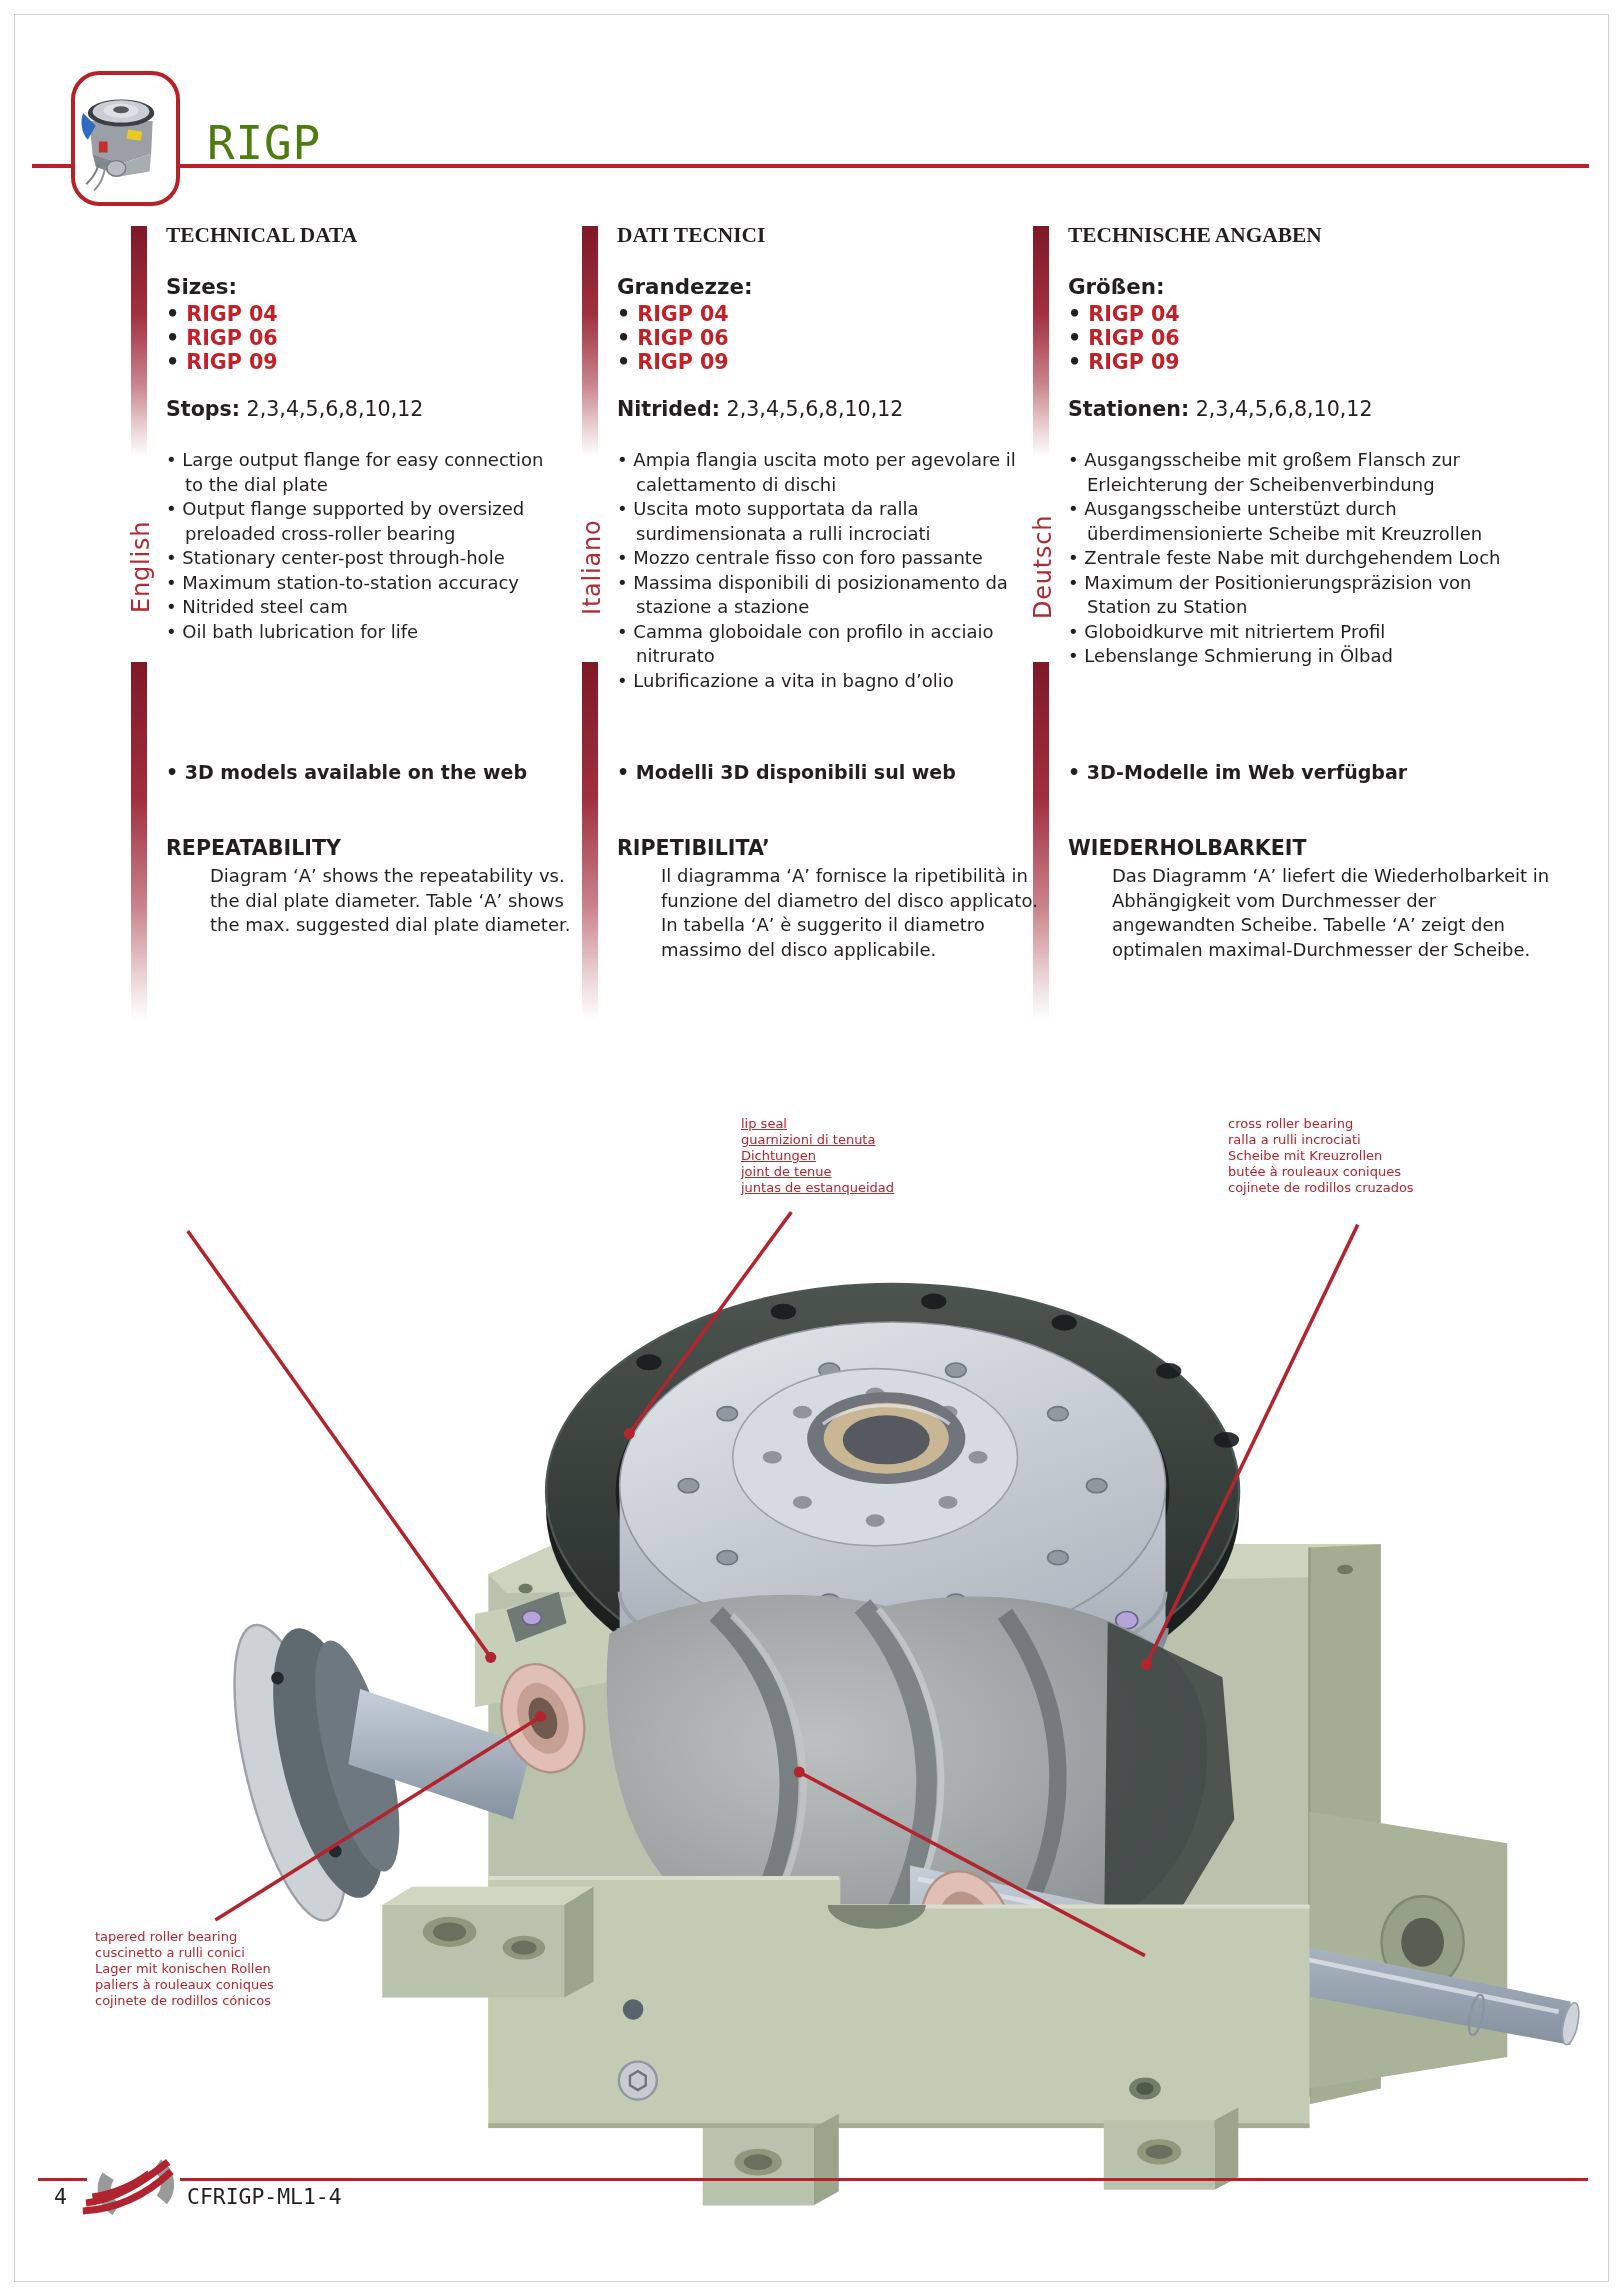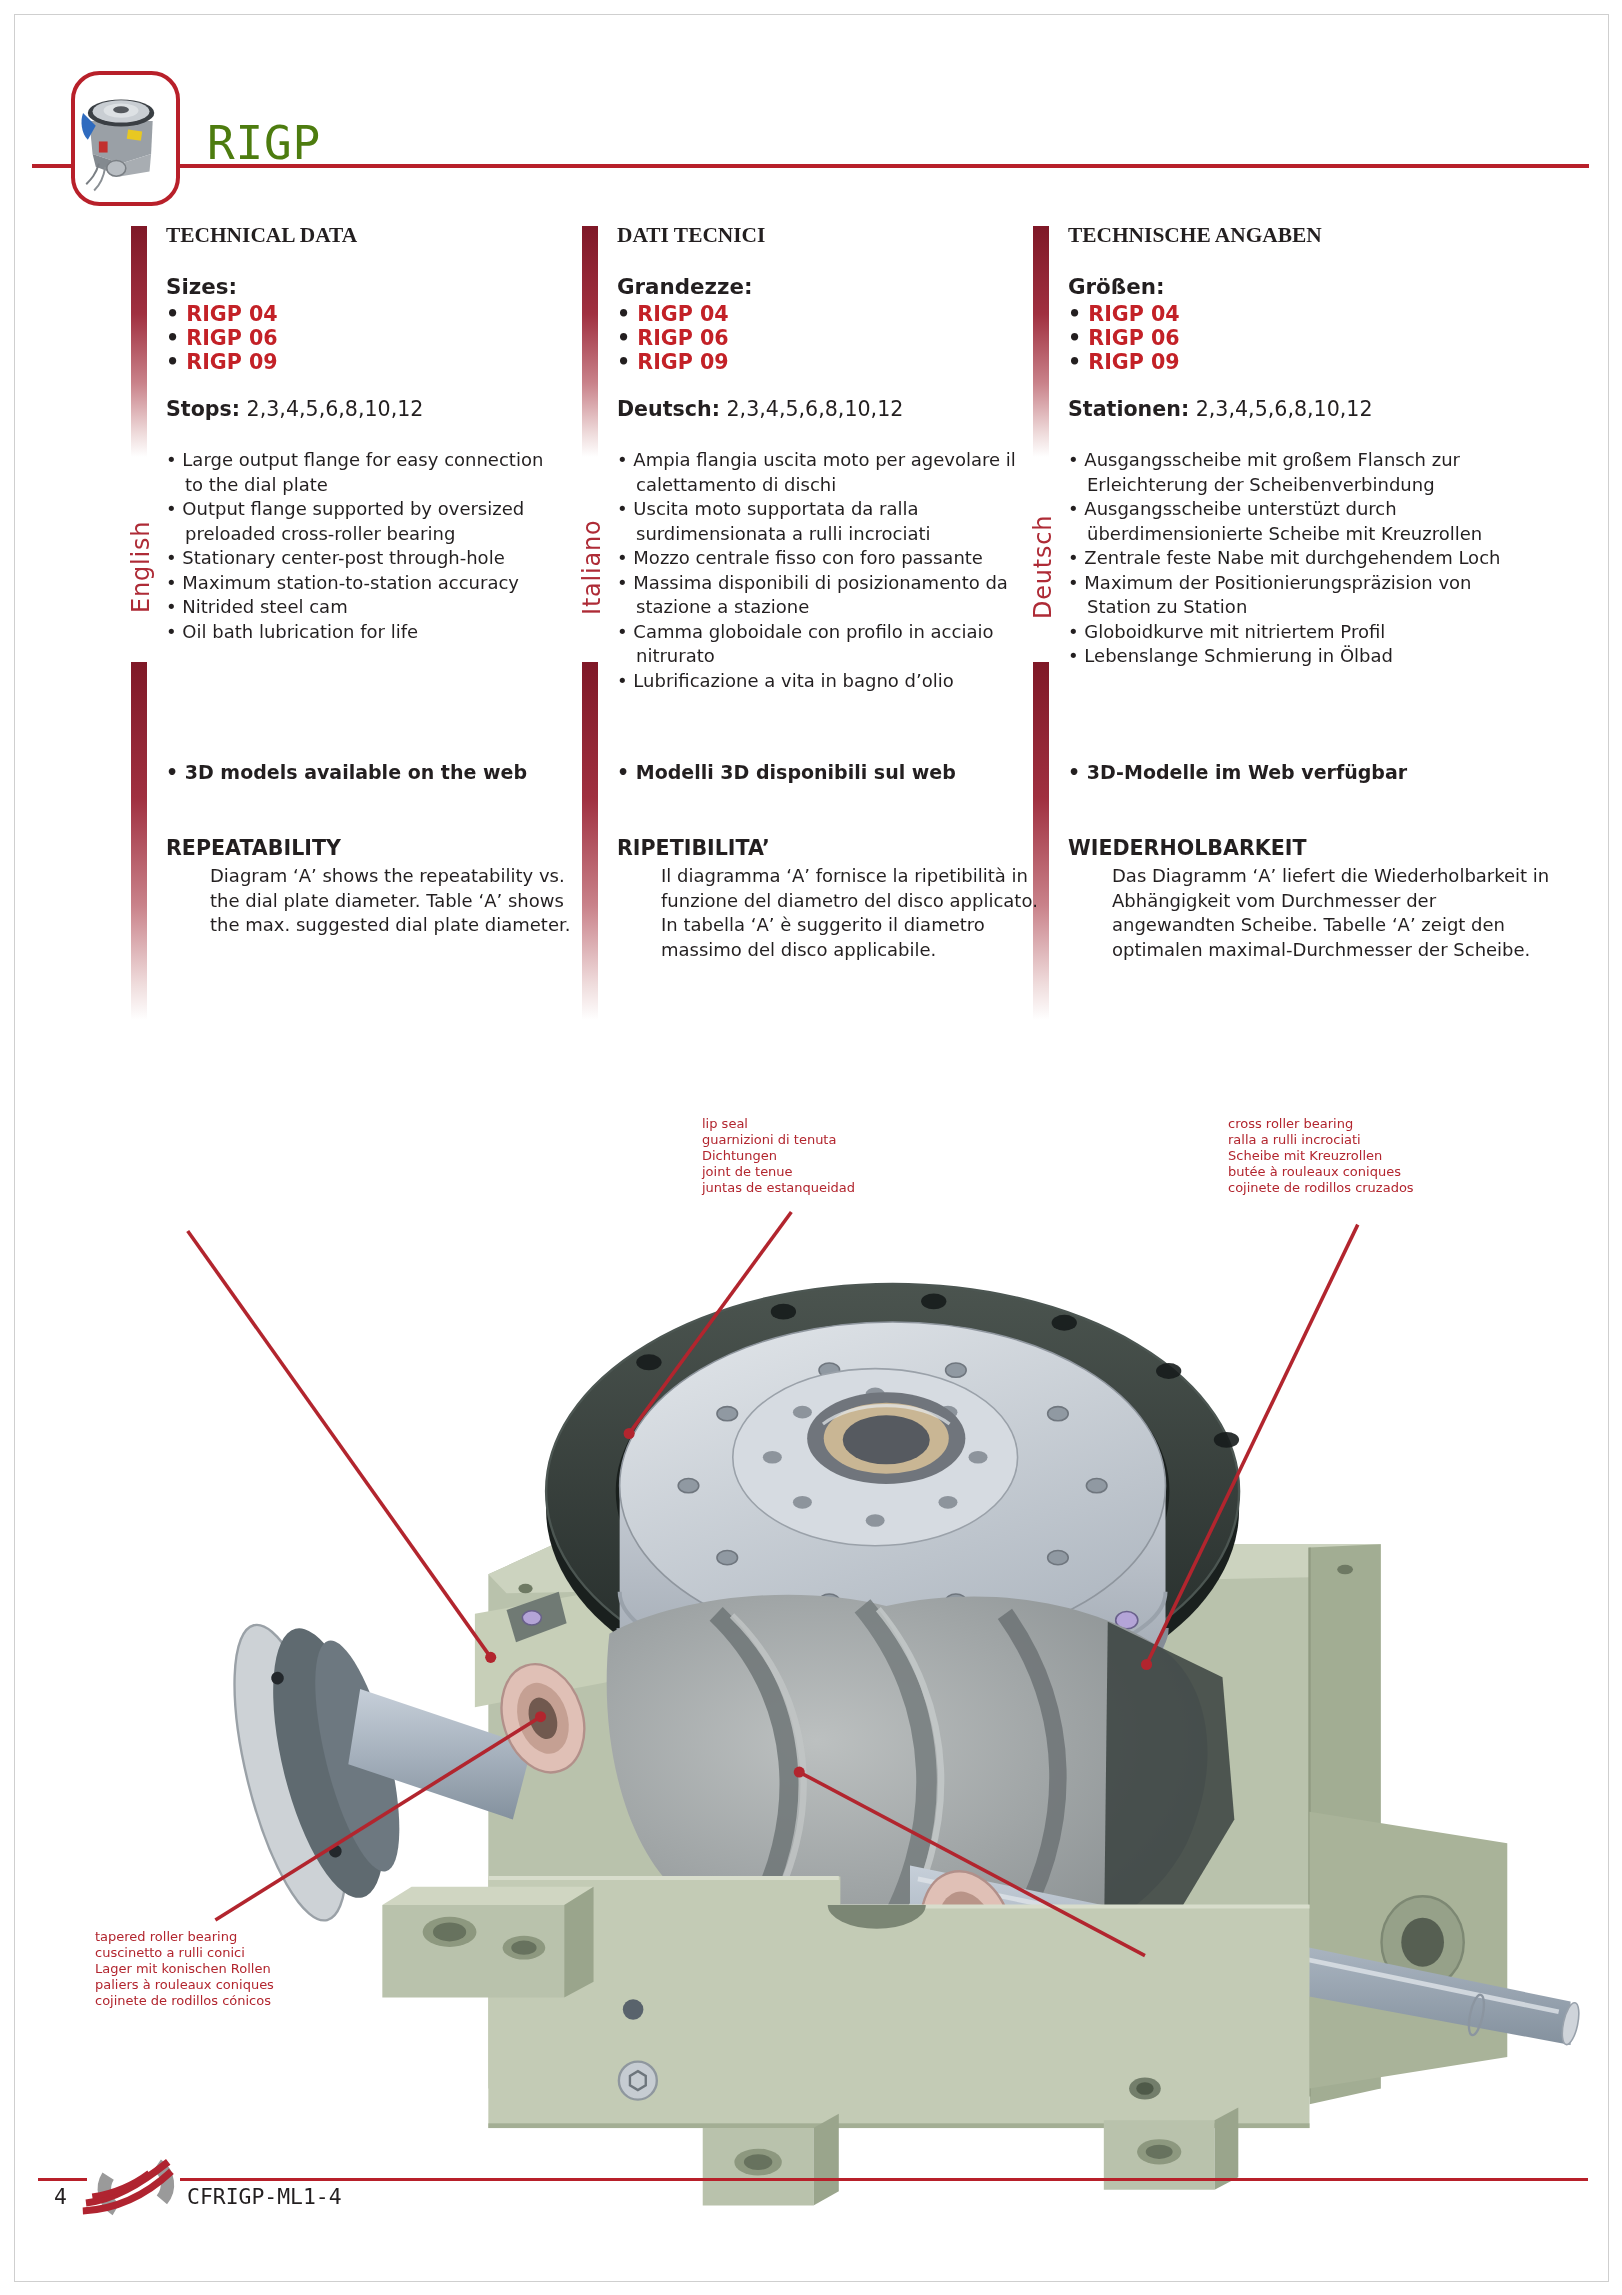--- a/index.html
+++ b/index.html
@@ -104,21 +104,21 @@
   <div class="rep-par" style="left:166px;width:388px;">Diagram ‘A’ shows the repeatability vs. the dial plate diameter. Table ‘A’ shows the max. suggested dial plate diameter.</div>
 
   <div class="colhead" style="left:617px;">DATI TECNICI</div>
   <div class="sizes-label" style="left:617px;">Grandezze:</div>
   <div class="sizes" style="left:617px;">
     <div class="size-item"><span>RIGP 04</span></div>
     <div class="size-item"><span>RIGP 06</span></div>
     <div class="size-item"><span>RIGP 09</span></div>
   </div>
   <div class="stops" style="left:617px;">
-    <b>Deutsch:</b> <span>2,3,4,5,6,8,10,12</span>
+    <b>Nitrided:</b> <span>2,3,4,5,6,8,10,12</span>
   </div>
   <div class="feats" style="left:617px;width:411px;">
     <div class="feat">Ampia flangia uscita moto per agevolare il calettamento di dischi</div>
     <div class="feat">Uscita moto supportata da ralla surdimensionata a rulli incrociati</div>
     <div class="feat">Mozzo centrale fisso con foro passante</div>
     <div class="feat">Massima disponibili di posizionamento da stazione a stazione</div>
     <div class="feat">Camma globoidale con profilo in acciaio nitrurato</div>
     <div class="feat">Lubrificazione a vita in bagno d’olio</div>
   </div>
   <div class="webnote" style="left:617px;width:411px;">Modelli 3D disponibili sul web</div>
@@ -140,21 +140,21 @@
     <div class="feat">Ausgangsscheibe unterstüzt durch überdimensionierte Scheibe mit Kreuzrollen</div>
     <div class="feat">Zentrale feste Nabe mit durchgehendem Loch</div>
     <div class="feat">Maximum der Positionierungspräzision von Station zu Station</div>
     <div class="feat">Globoidkurve mit nitriertem Profil</div>
     <div class="feat">Lebenslange Schmierung in Ölbad</div>
   </div>
   <div class="webnote" style="left:1068px;width:443px;">3D-Modelle im Web verfügbar</div>
   <div class="rep-head" style="left:1068px;">WIEDERHOLBARKEIT</div>
   <div class="rep-par" style="left:1068px;width:443px;">Das Diagramm ‘A’ liefert die Wiederholbarkeit in Abhängigkeit vom Durchmesser der angewandten Scheibe. Tabelle ‘A’ zeigt den optimalen maximal-Durchmesser der Scheibe.</div>
 
-  <div class="callout" style="left:702px;top:1116px;">
+  <div class="callout" style="left:741px;top:1116px;text-decoration:underline;">
     <div>lip seal</div>
     <div>guarnizioni di tenuta</div>
     <div>Dichtungen</div>
     <div>joint de tenue</div>
     <div>juntas de estanqueidad</div>
   </div>
   <div class="callout" style="left:1204px;top:1116px;margin-left:24px;">
     <div>cross roller bearing</div>
     <div>ralla a rulli incrociati</div>
     <div>Scheibe mit Kreuzrollen</div>

